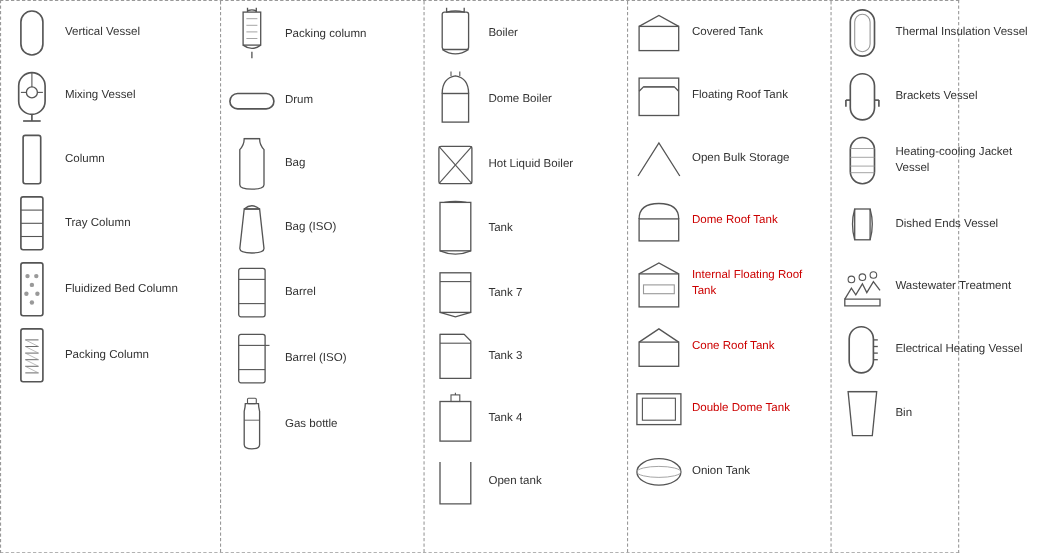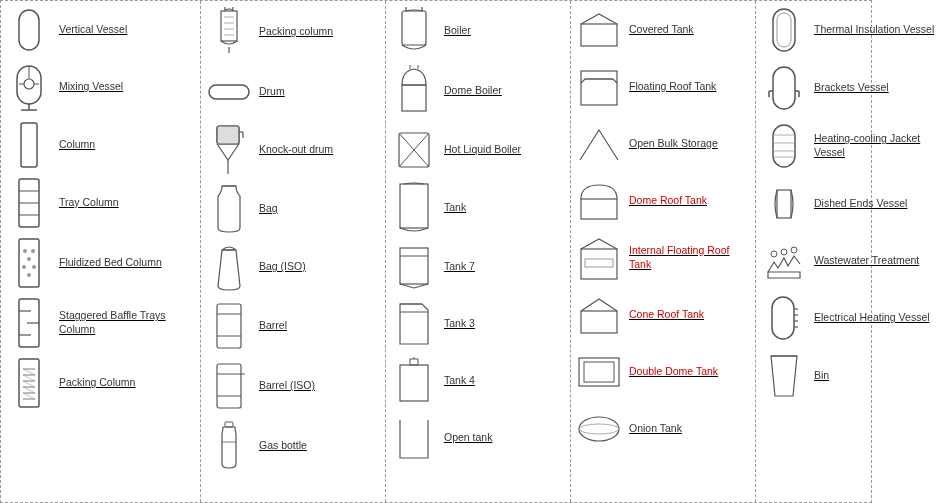--- a/index.html
+++ b/index.html
@@ -10,21 +10,20 @@
       width: 948px;
       height: 503px;
       overflow: hidden;
     }
     .grid-container {
       display: grid;
       grid-template-columns: 200px 185px 185px 185px 193px;
       width: 872px;
       height: 503px;
       border: 1.5px dashed #999;
-      text-decoration: underline;
     }
     .column {
       border-right: 1.5px dashed #999;
       display: flex;
       flex-direction: column;
     }
     .column:last-child { border-right: none; }
     .item {
       display: flex;
       align-items: center;
@@ -108,31 +107,20 @@
           <circle cx="18" cy="14" r="2" fill="#999"></circle>
           <circle cx="14" cy="22" r="2" fill="#999"></circle>
           <circle cx="9" cy="30" r="2" fill="#999"></circle>
           <circle cx="19" cy="30" r="2" fill="#999"></circle>
           <circle cx="14" cy="38" r="2" fill="#999"></circle>
         </svg>
       </div>
       <span class="item-label">Fluidized Bed Column</span>
     </div>
 
-    <div class="item">
-      <div class="icon-box">
-        <svg width="28" height="52">
-          <rect x="4" y="2" width="20" height="48" rx="2" fill="none" stroke="#555" stroke-width="1.5"></rect>
-          <line x1="4" y1="14" x2="16" y2="14" stroke="#555" stroke-width="1.2"></line>
-          <line x1="12" y1="26" x2="24" y2="26" stroke="#555" stroke-width="1.2"></line>
-          <line x1="4" y1="38" x2="16" y2="38" stroke="#555" stroke-width="1.2"></line>
-        </svg>
-      </div>
-      <span class="item-label">Staggered Baffle Trays Column</span>
-    </div>
 
     <div class="item">
       <div class="icon-box">
         <svg width="28" height="52">
           <rect x="4" y="2" width="20" height="48" rx="2" fill="none" stroke="#555" stroke-width="1.5"></rect>
           <line x1="8" y1="12" x2="20" y2="12" stroke="#555" stroke-width="0.8"></line>
           <line x1="8" y1="18" x2="20" y2="18" stroke="#555" stroke-width="0.8"></line>
           <line x1="8" y1="24" x2="20" y2="24" stroke="#555" stroke-width="0.8"></line>
           <line x1="8" y1="30" x2="20" y2="30" stroke="#555" stroke-width="0.8"></line>
           <line x1="8" y1="36" x2="20" y2="36" stroke="#555" stroke-width="0.8"></line>
@@ -164,33 +152,20 @@
 
     <div class="item">
       <div class="icon-box">
         <svg width="44" height="22">
           <rect x="2" y="4" width="40" height="14" rx="7" fill="none" stroke="#555" stroke-width="1.5"></rect>
         </svg>
       </div>
       <span class="item-label">Drum</span>
     </div>
 
-    <div class="item">
-      <div class="icon-box">
-        <svg width="36" height="52">
-          <rect x="6" y="2" width="22" height="18" rx="2" fill="none" stroke="#555" stroke-width="1.2"></rect>
-          <rect x="6" y="2" width="22" height="18" rx="2" fill="#ddd" stroke="#555" stroke-width="1.2"></rect>
-          <line x1="28" y1="8" x2="32" y2="8" stroke="#555" stroke-width="1.2"></line>
-          <line x1="32" y1="8" x2="32" y2="14" stroke="#555" stroke-width="1.2"></line>
-          <path d="M6,20 L17,36 L28,20" fill="none" stroke="#555" stroke-width="1.2"></path>
-          <line x1="17" y1="36" x2="17" y2="50" stroke="#555" stroke-width="1.2"></line>
-        </svg>
-      </div>
-      <span class="item-label">Knock-out drum</span>
-    </div>
 
     <div class="item">
       <div class="icon-box">
         <svg width="30" height="50">
           <path d="M8,2 Q8,8 4,12 L4,44 Q4,48 15,48 Q26,48 26,44 L26,12 Q22,8 22,2 Z" fill="none" stroke="#555" stroke-width="1.2"></path>
           <line x1="8" y1="2" x2="22" y2="2" stroke="#555" stroke-width="1.2"></line>
         </svg>
       </div>
       <span class="item-label">Bag</span>
     </div>

